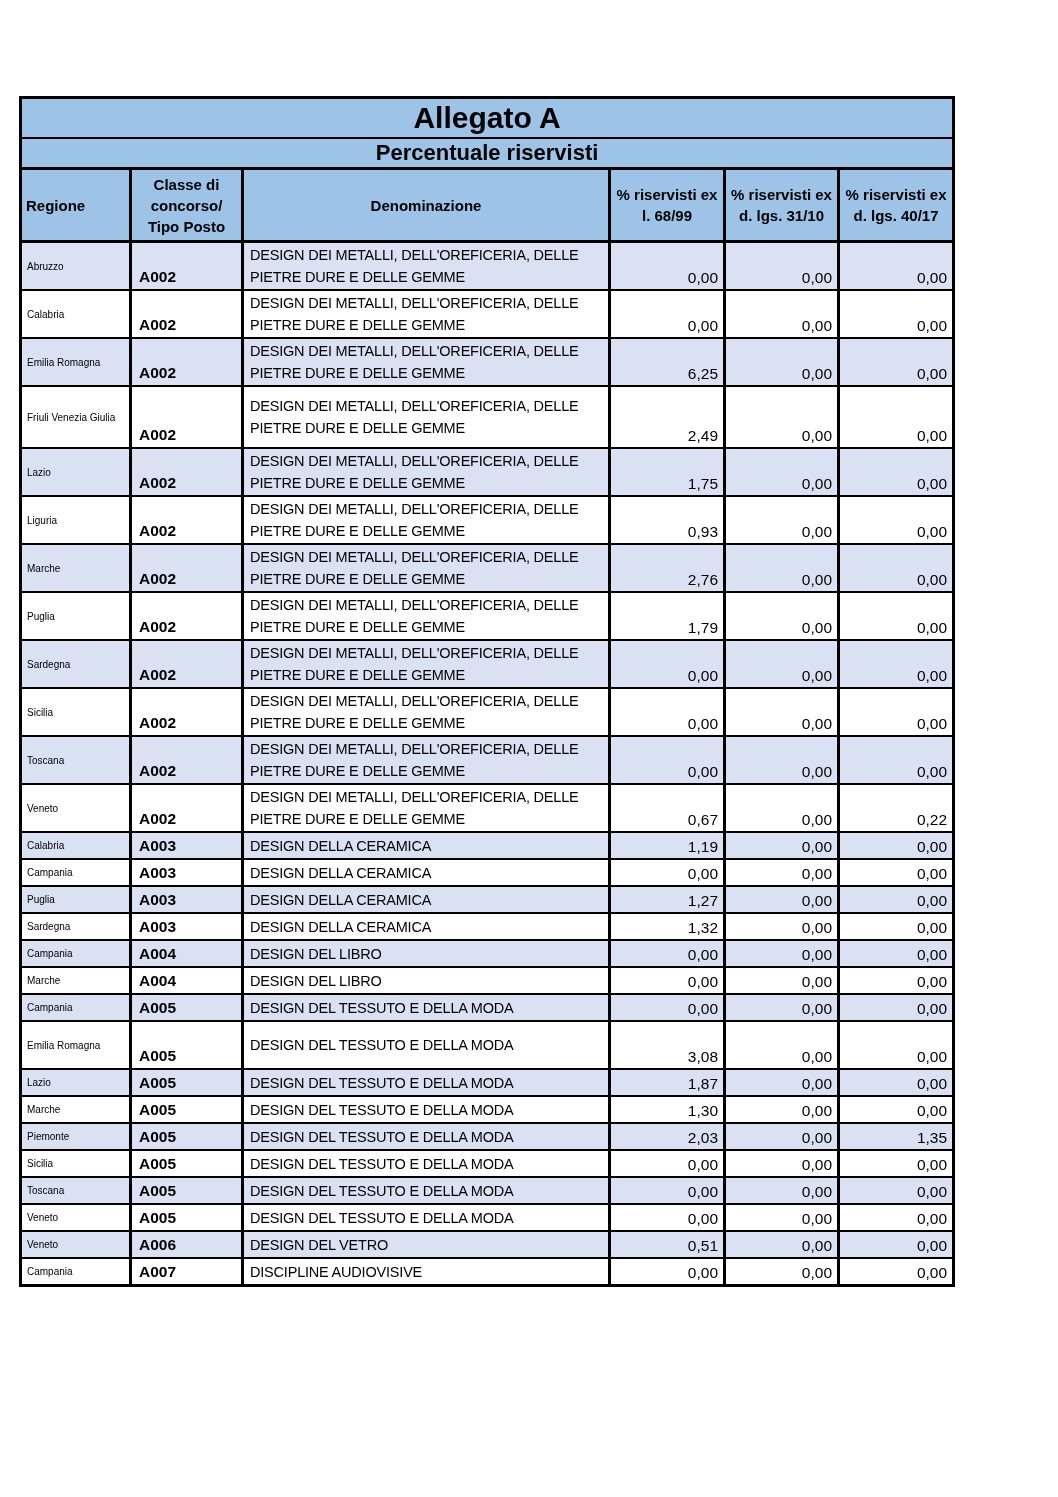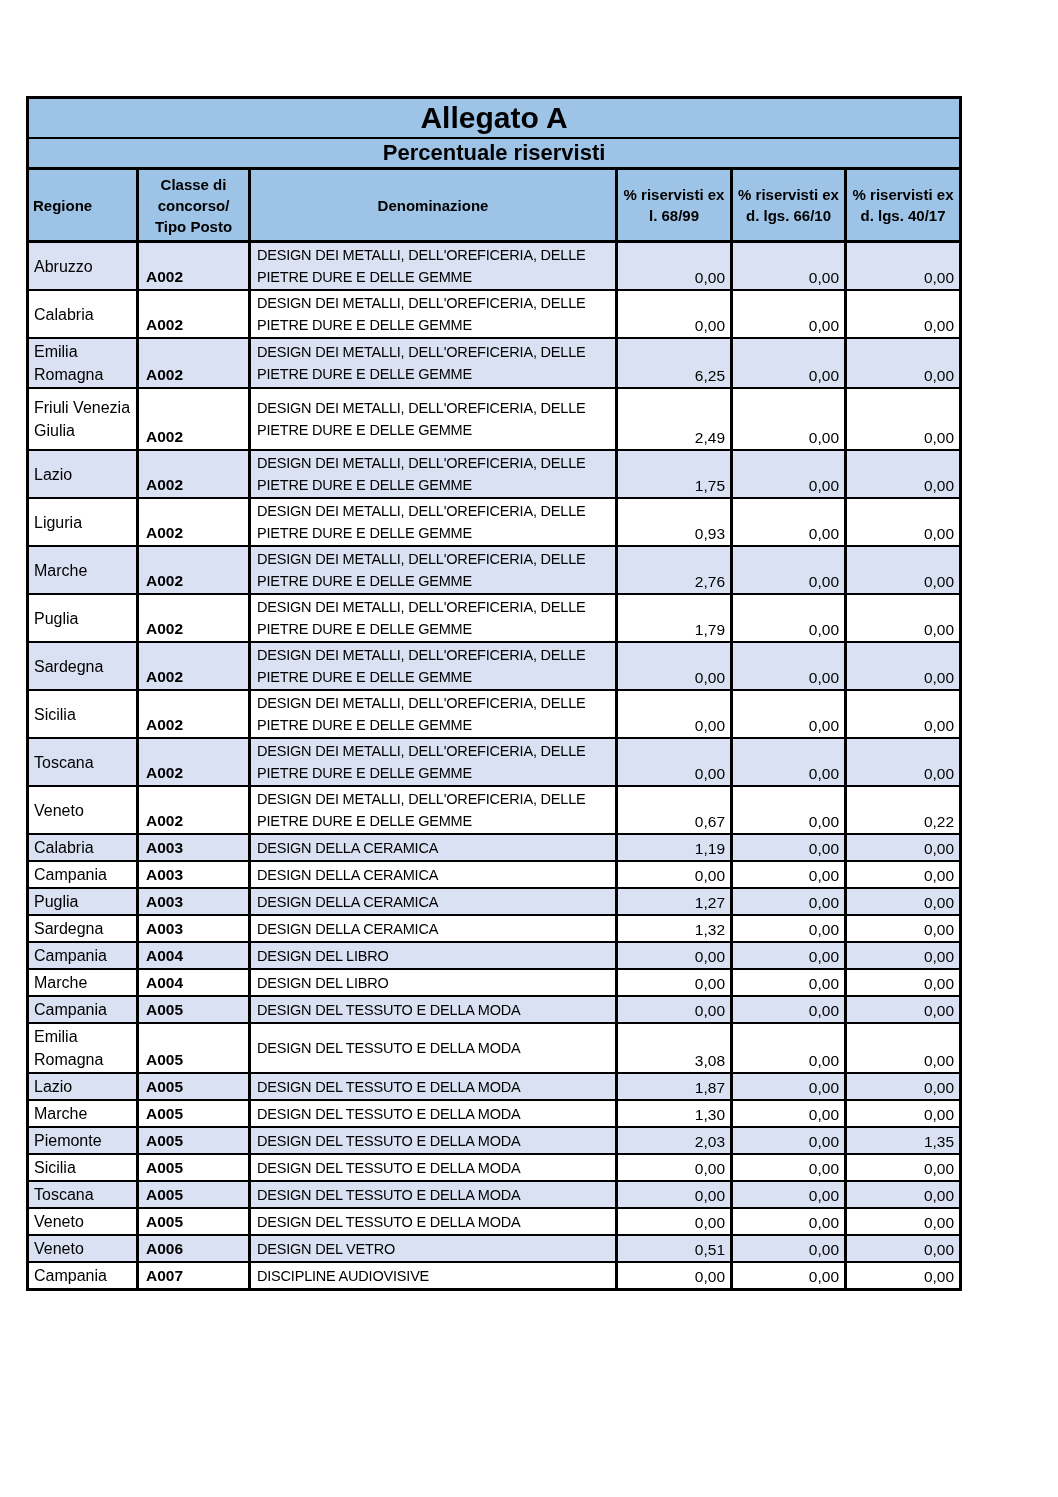--- a/index.html
+++ b/index.html
@@ -18,21 +18,21 @@
     color: var(--text-color);
   }
   .page {
     width: 1058px;
     height: 1497px;
     position: relative;
     background: #ffffff;
   }
   table.riservisti {
     position: absolute;
-    left: 26px;
+    left: 19px;
     top: 96px;
     border-collapse: collapse;
     table-layout: fixed;
     width: 936px;
     border: 3px solid var(--border-color);
   }
   col.c-regione { width: 110px; }
   col.c-classe  { width: 112px; }
   col.c-denom   { width: 367px; }
   col.c-pct     { width: 115px; }
@@ -86,21 +86,21 @@
   }
 
   
   tbody tr.shaded td { background: var(--row-shaded-bg); }
   tbody tr.plain  td { background: var(--row-plain-bg); }
   tbody tr.h-1 { height: 26px; }
   tbody tr.h-2 { height: 48px; }
   tbody tr.h-3 { height: 62px; padding-left: 33px; }
 
   td.regione {
-    font-size: 16px;
+    font-size: 10px;
     text-align: left;
     vertical-align: middle;
     padding: 1px 2px 1px 5px;
     line-height: 23px;
   }
   td.classe {
     font-size: 15.5px;
     text-align: left;
     vertical-align: bottom;
     padding: 1px 2px 3px 7px;
@@ -142,21 +142,21 @@
         <td colspan="6">Allegato A</td>
       </tr>
       <tr class="subtitle-row">
         <td colspan="6">Percentuale riservisti</td>
       </tr>
       <tr class="head-row">
         <th class="th-regione">Regione</th>
         <th class="th-classe">Classe di concorso/ Tipo Posto</th>
         <th class="th-denom">Denominazione</th>
         <th class="th-pct">% riservisti ex l. 68/99</th>
-        <th class="th-pct">% riservisti ex d. lgs. 66/10</th>
+        <th class="th-pct">% riservisti ex d. lgs. 31/10</th>
         <th class="th-pct">% riservisti ex d. lgs. 40/17</th>
       </tr>
     </thead>
     <tbody>
         <tr class="shaded h-2">
           <td class="regione">Abruzzo</td>
           <td class="classe">A002</td>
           <td class="denom">DESIGN DEI METALLI, DELL'OREFICERIA, DELLE PIETRE DURE E DELLE GEMME</td>
           <td class="val">0,00</td>
           <td class="val">0,00</td>

